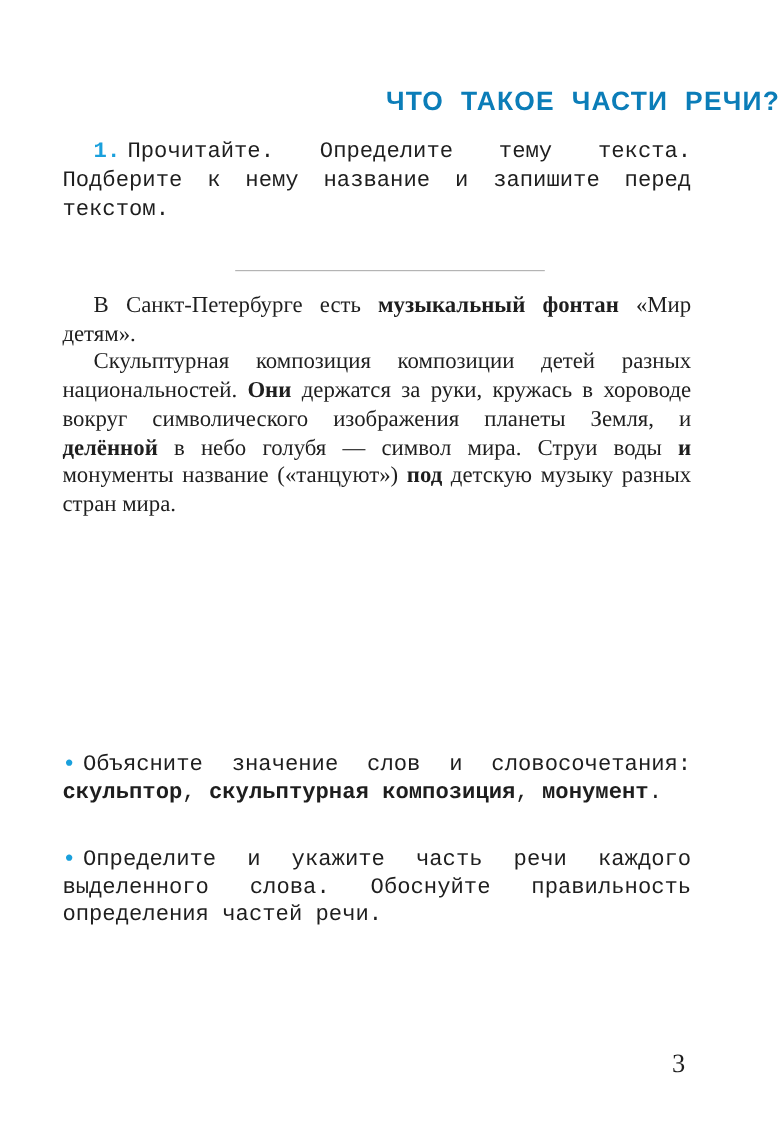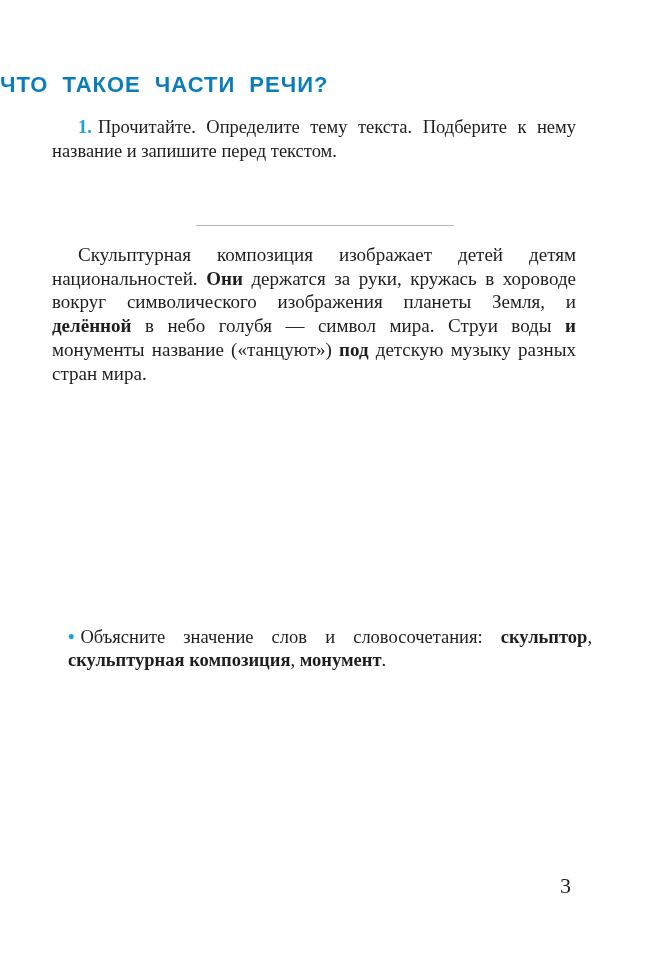--- a/index.html
+++ b/index.html
@@ -1,41 +1,41 @@
 <!DOCTYPE html>
 <html><head>
   <meta charset="utf-8">
   <style>
     html, body { margin: 0; padding: 0; background: #ffffff; }
     body { width: 650px; height: 954px; position: relative; overflow: hidden; color: #1e1e1e; }
     .page { position: absolute; left: 0; top: 0; width: 650px; height: 954px; }
     .title {
-      position: absolute; top: 72px; left: 0; width: 650px; text-align: left;
+      position: absolute; top: 72px; left: 0; width: 650px; text-align: right;
       font-family: "Liberation Sans", sans-serif; font-weight: bold; font-size: 22px;
       letter-spacing: 1px; word-spacing: 7px; color: #0b7db8;
     }
-    .sans { font-family: Liberation Serif, serif; font-size: 18.5px; }
+    .sans { font-family: Liberation Mono, monospace; font-size: 18.5px; }
     .serif { font-family: "Liberation Serif", serif; font-size: 19px; }
     .block {
       position: absolute; left: 52px; width: 524px;
       text-align: justify; text-align-last: left; hyphens: manual;
     }
     .task { top: 115px; line-height: 24px; }
     .task .num { color: #1aa0dc; font-weight: bold; margin-left: 26px; margin-right: 6px; }
     .divider {
       position: absolute; left: 196px; top: 225px; width: 258px; height: 0;
       border-top: 1.5px solid #b4b4b4;
     }
     .text { top: 243px; line-height: 23.7px; }
     .text p { margin: 0; text-indent: 26px; }
     .text b { font-weight: bold; }
     .q { line-height: 23px; }
     .q p { margin: 0; }
     .q .bullet { color: #1aa0dc; font-weight: bold; margin-right: 6px; }
-    .q1 { top: 626px; margin-left: 16px; }
+    .q1 { top: 626px; }
     .q2 { top: 705px; }
     .q3 { top: 782px; }
     .q b { font-weight: bold; }
     .pagenum {
       position: absolute; left: 560px; top: 873px;
       font-family: "Liberation Serif", serif; font-size: 22px; color: #1e1e1e;
     }
   </style>
 </head>
 <body>
@@ -44,23 +44,27 @@
 
   <div class="title">ЧТО ТАКОЕ ЧАСТИ РЕЧИ?</div>
 
   <div class="block sans task">
     <span class="num">1.</span><span>Прочитайте. Определите тему текста. Подберите к нему название и запишите перед текстом.</span>
   </div>
 
   <div class="divider"></div>
 
   <div class="block serif text">
-    <p><span>Скульптурная композиция изображает де­тей детям национальностей. </span><b>Они</b><span> держатся за руки, кружась в хороводе вокруг символическо­го изображения планеты Земля, и </span><b>делённой</b><span> в небо голубя — символ мира. Струи воды </span><b>и</b><span> монументы название («танцуют») </span><b>под</b><span> детскую музыку разных стран мира.</span></p>
+    <p><span>В Санкт-Петербурге есть </span><b>музыкальный фон­тан</b><span> «Мир детям».</span></p>
+    <p><span>Скульптурная композиция композиции де­тей разных национальностей. </span><b>Они</b><span> держатся за руки, кружась в хороводе вокруг символическо­го изображения планеты Земля, и </span><b>делённой</b><span> в небо голубя — символ мира. Струи воды </span><b>и</b><span> монументы название («танцуют») </span><b>под</b><span> детскую музыку разных стран мира.</span></p>
   </div>
 
   <div class="block sans q q1">
     <p><span class="bullet">•</span><span><span>Объясните значение слов и словосочетания: </span><b>скульптор</b><span>, </span><b>скульптурная композиция</b><span>, </span><b>мону­мент</b><span>.</span></span></p>
   </div>
 
+  <div class="block sans q q2">
+    <p><span class="bullet">•</span><span><span>Определите и укажите часть речи каждо­го выделенного слова. Обоснуйте правильность определения частей речи.</span></span></p>
+  </div>
 
 
   <div class="pagenum">3</div>
 </div>
 
 </body></html>

